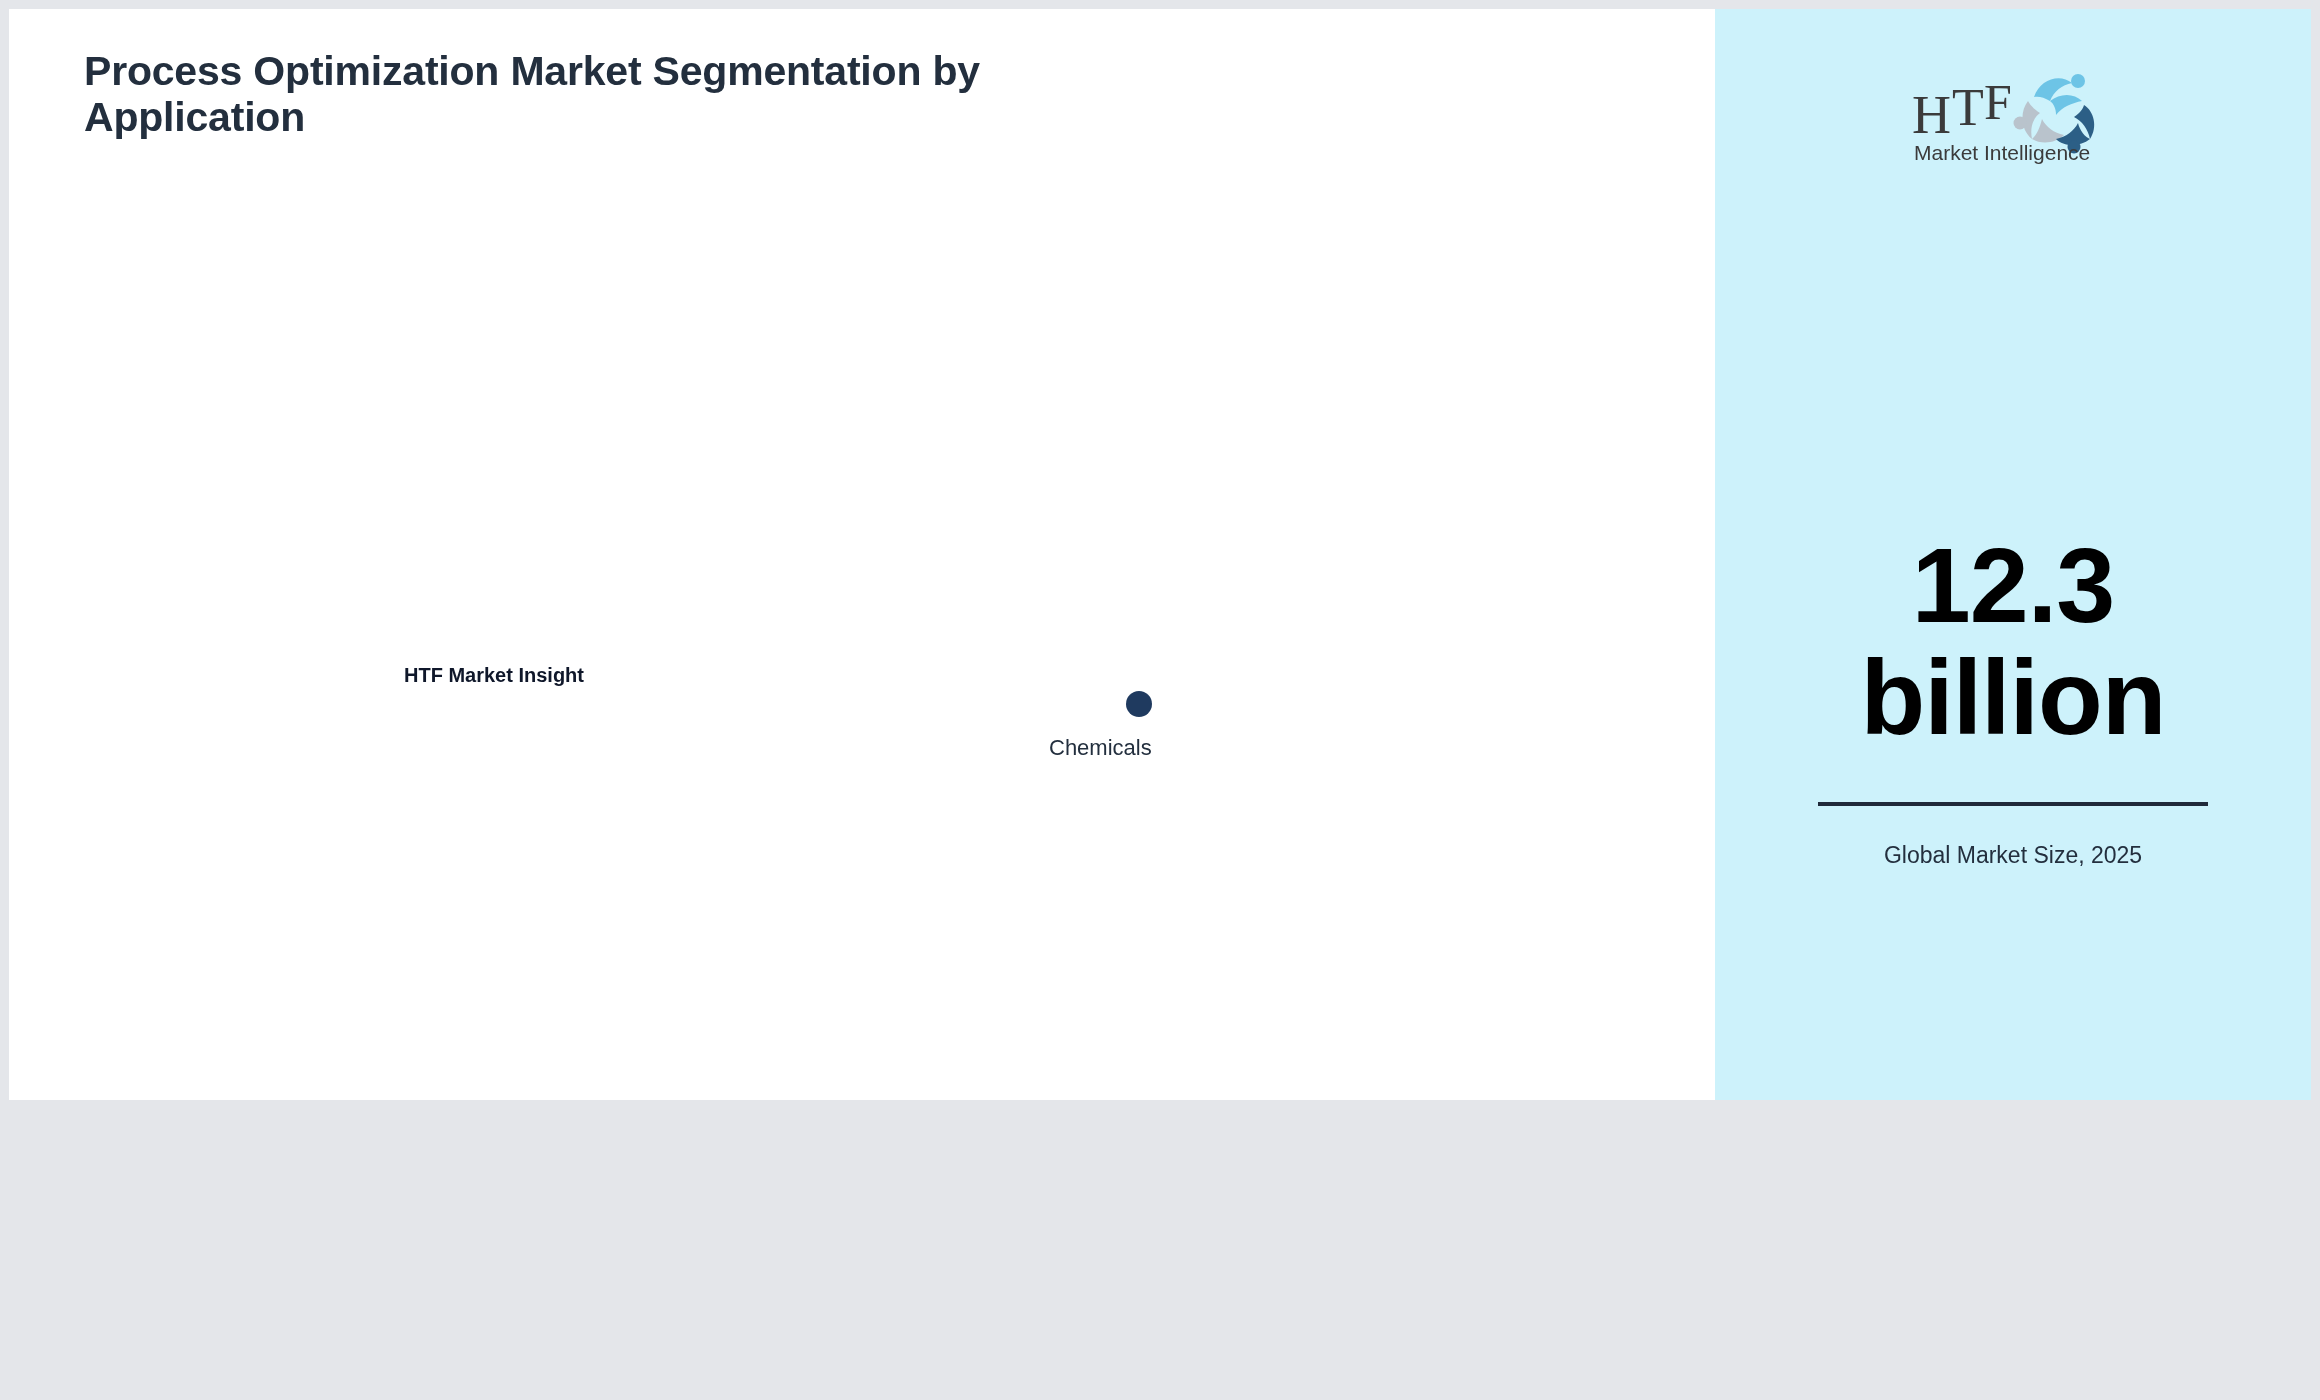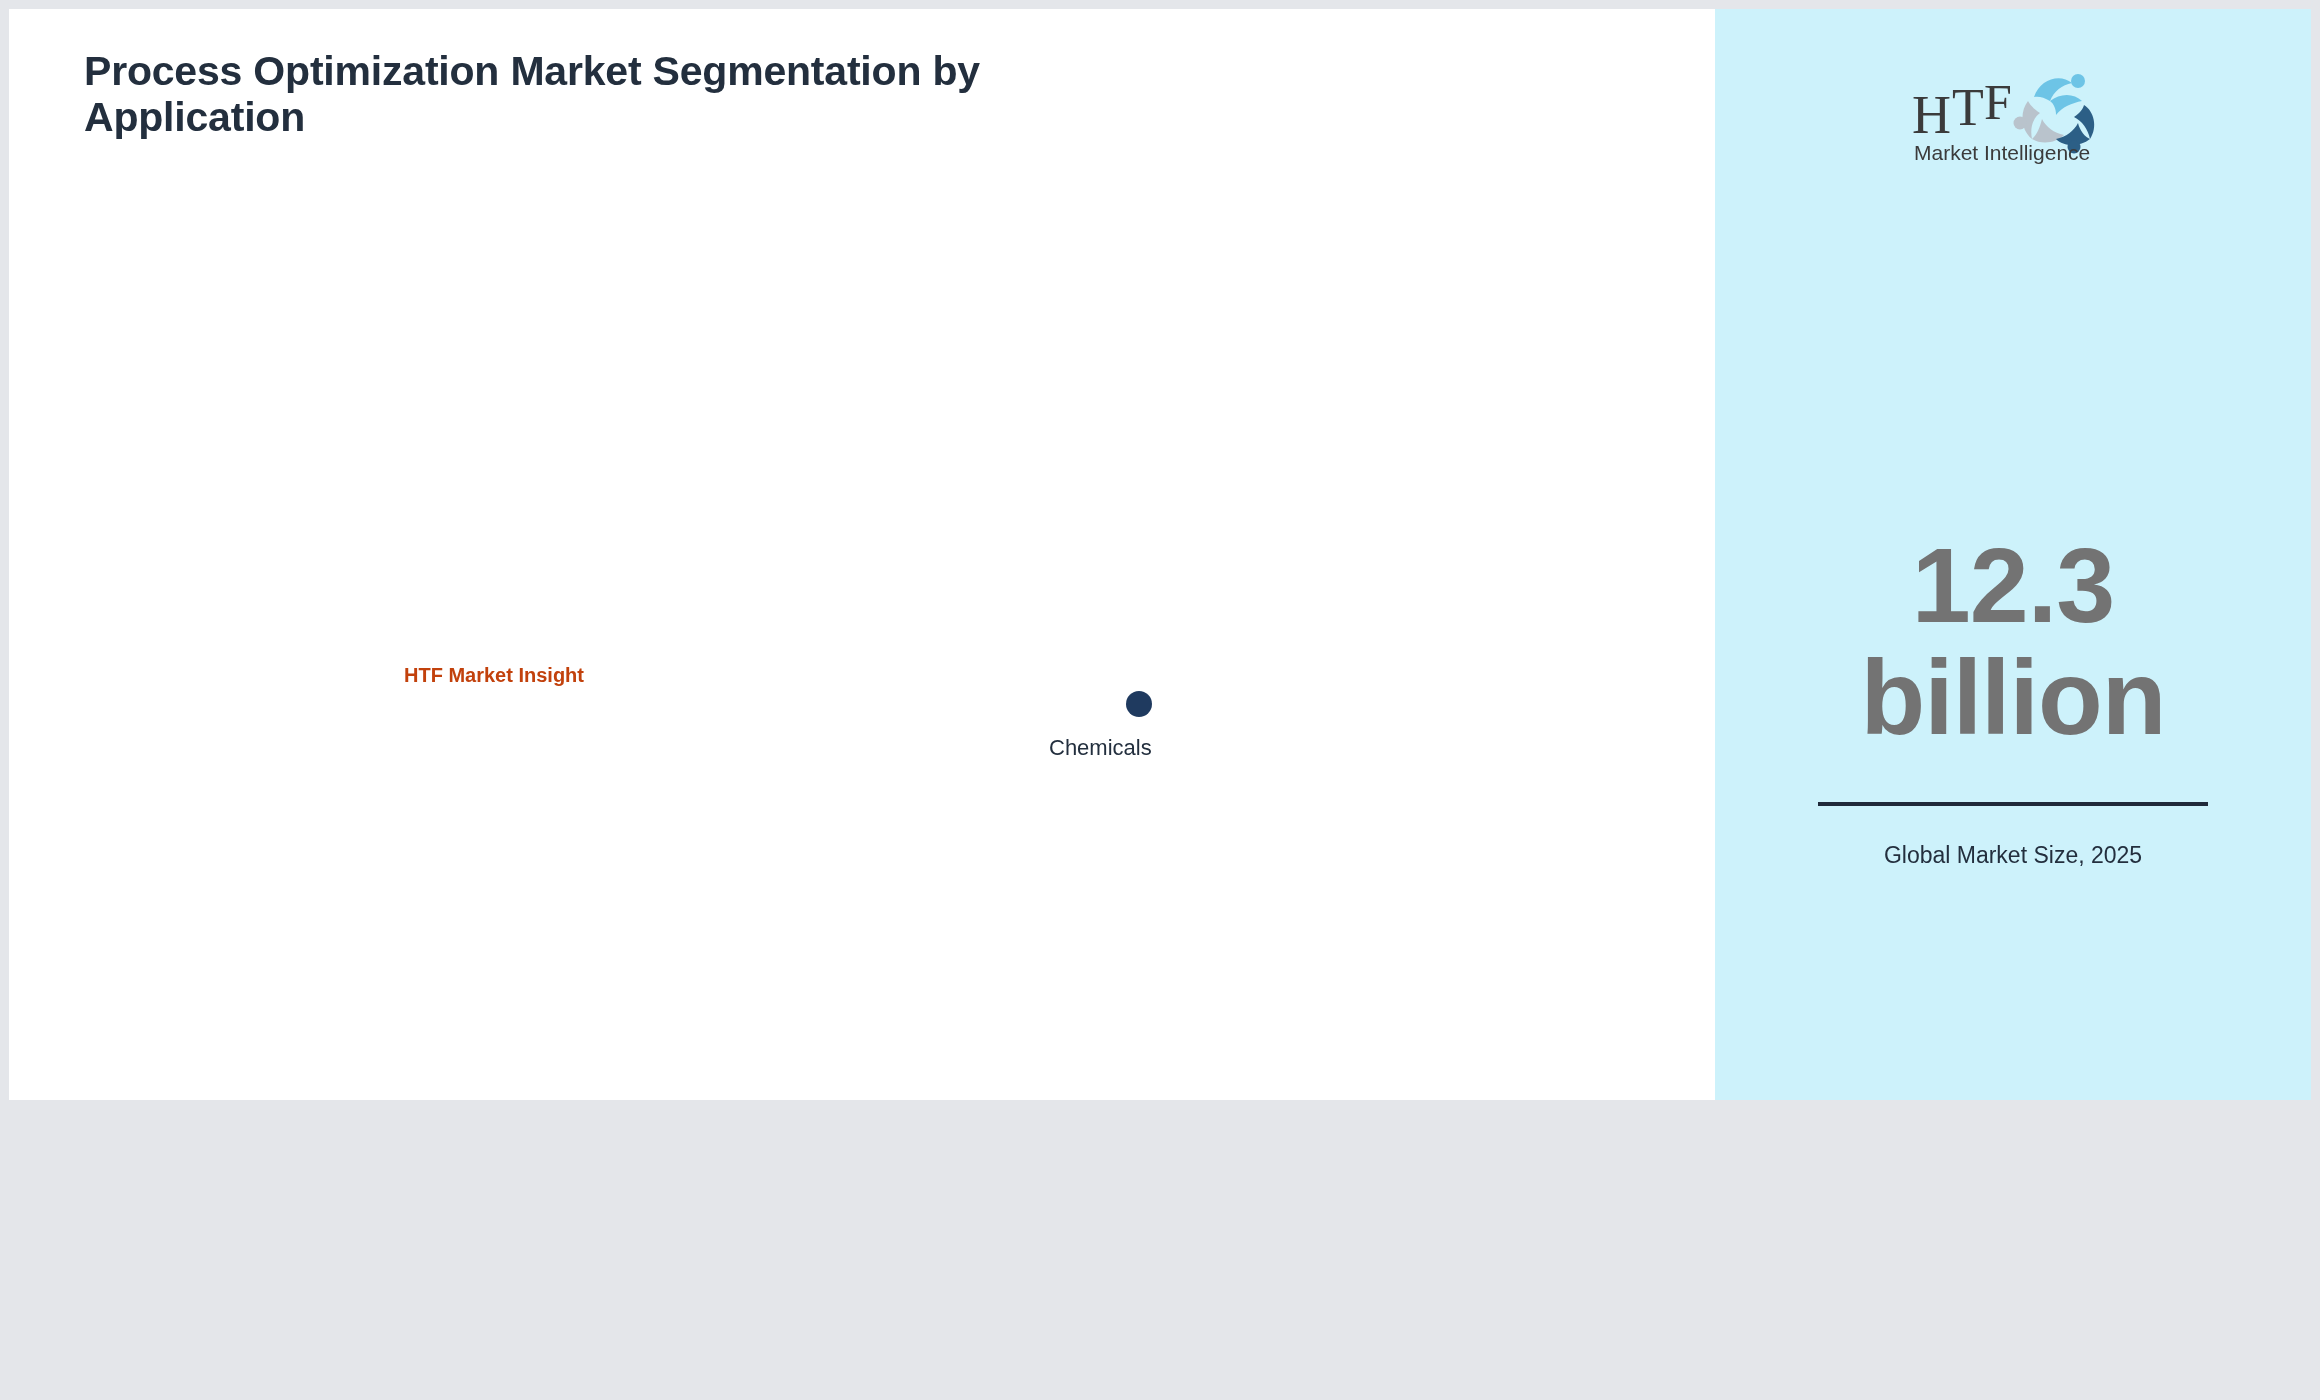--- a/index.html
+++ b/index.html
@@ -57,21 +57,21 @@
 
   .donut-center-label {
     position: absolute;
     left: 330px;
     top: 653px;
     width: 310px;
     text-align: center;
     font-size: 20px;
     font-weight: bold;
     line-height: 1.32;
-    color: #c2410c;
+    color: #0f172a;
   }
 
   .legend {
     position: absolute;
     left: 1040px;
     top: 682px;
     display: flex;
     flex-direction: column;
     gap: 18px;
   }
@@ -115,21 +115,21 @@
     left: 0;
     right: 0;
     top: 520px;
     text-align: center;
     padding: 0 60px;
   }
   .stat-value {
     font-size: 106px;
     font-weight: bold;
     line-height: 1.06;
-    color: #737373;
+    color: #000000;
     letter-spacing: -1px;
   }
   .stat-divider {
     width: 390px;
     height: 4px;
     background: #1f2a3a;
     margin: 48px auto 0 auto;
   }
   .stat-caption {
     margin-top: 36px;

